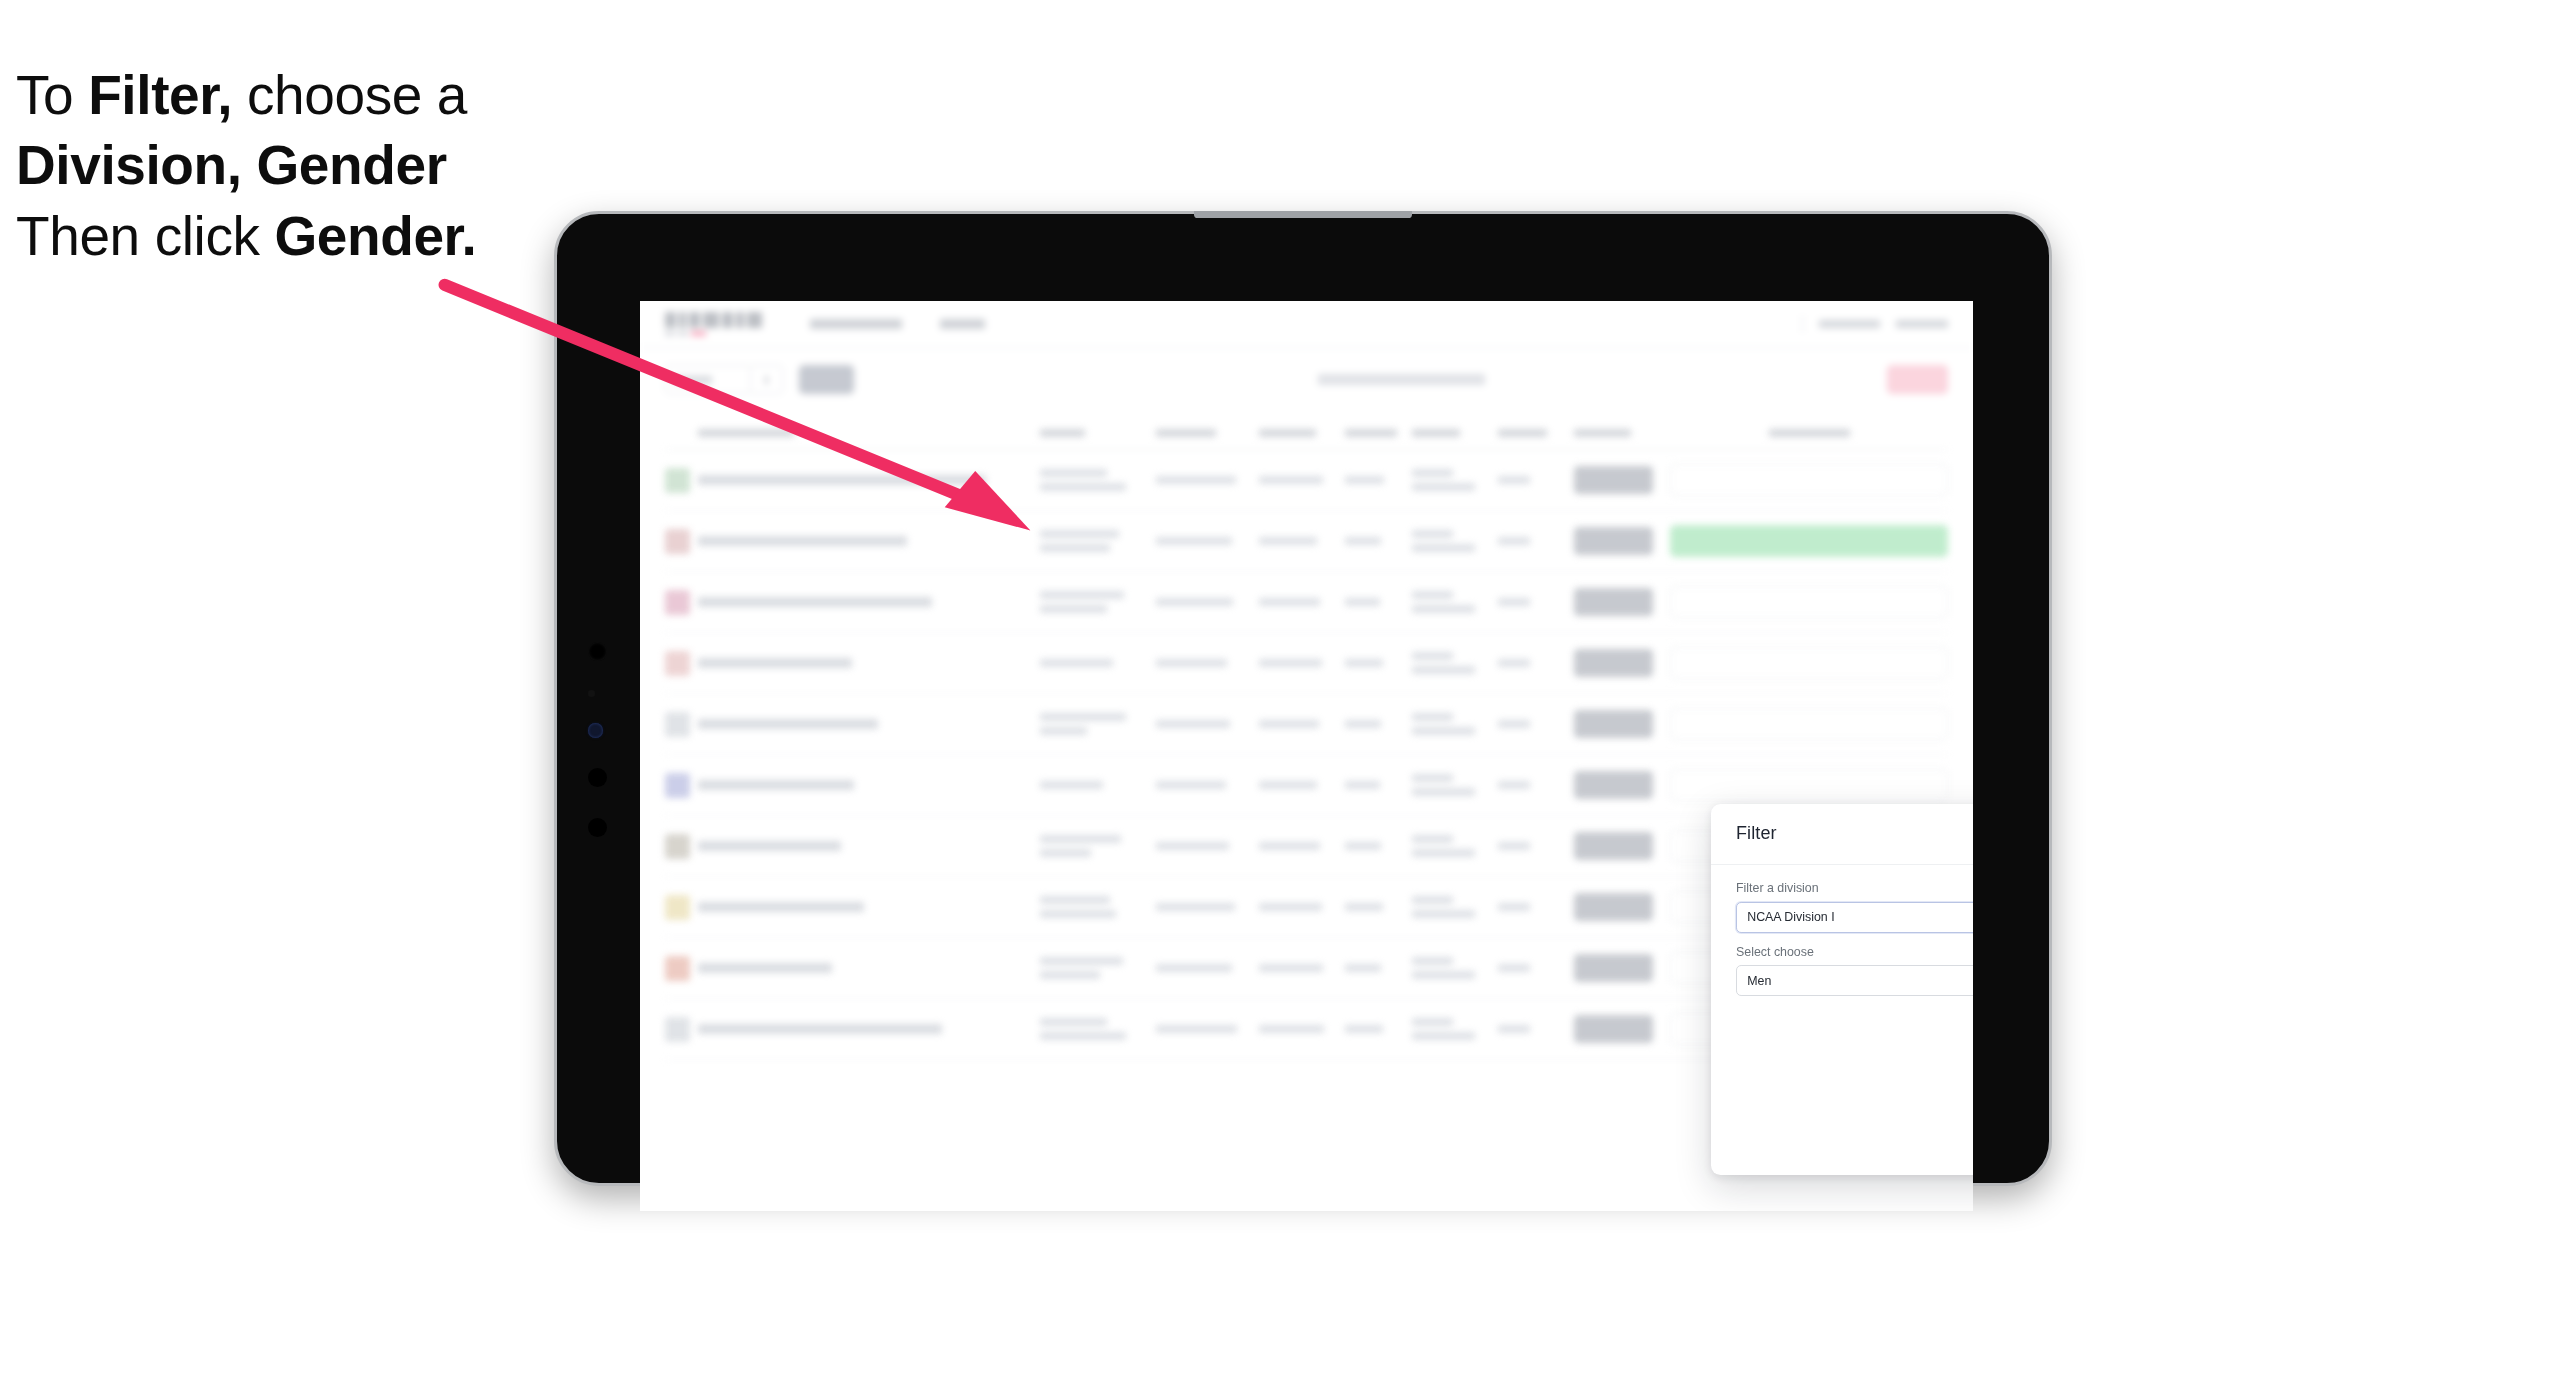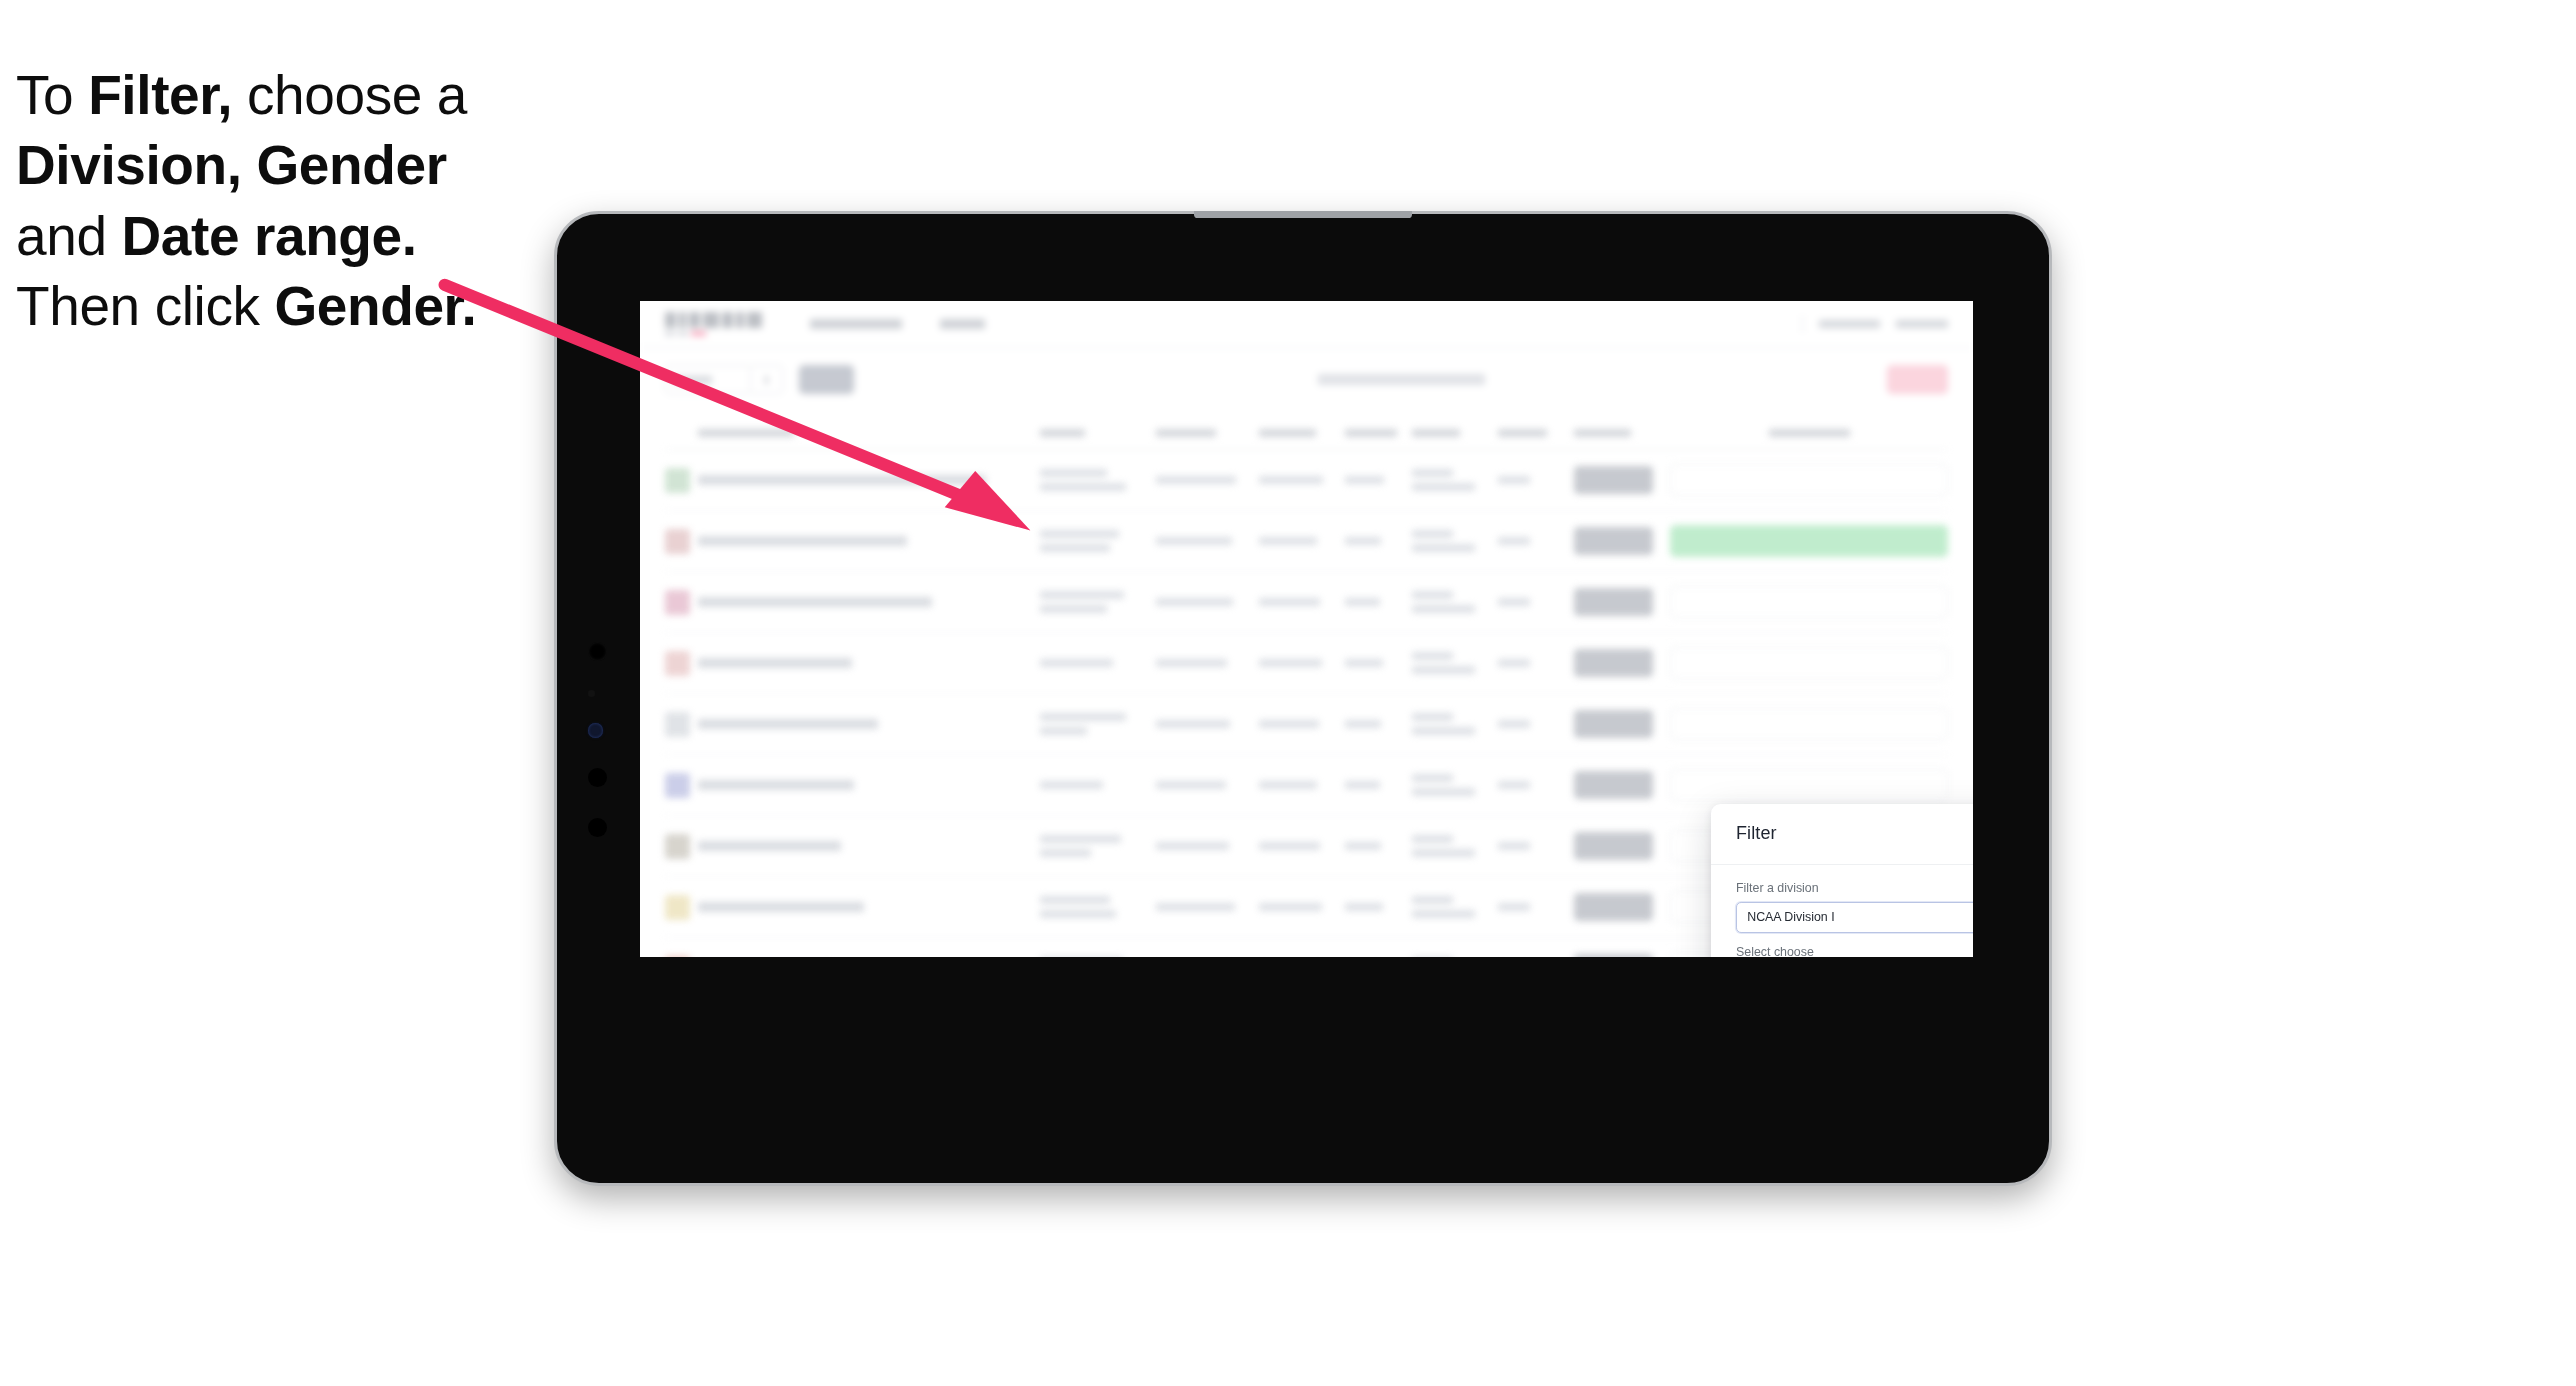--- a/index.html
+++ b/index.html
@@ -38,21 +38,21 @@
   #cam1 { top:428px; width:19px; height:19px; box-shadow:inset 0 0 3.6px #1b1b1b; }
   #cam2 { top:476px; width:6.5px;  height:6.5px; background:#121212; }
   #cam3 { top:509px; width:14.5px; height:14.5px; background:#10172e;
           box-shadow:inset 0 0 2.9px #2b3f7a, 0 0 2.2px #0a1330; }
   #cam4 { top:554px; width:19px; height:19px; }
   #cam5 { top:604px; width:19px; height:19px; }
 
   
   #screen {
     position:absolute; left:83px; top:87px;
-    width:1333px; height:656px;
+    width:1333px; height:910px;
     background:#ffffff; overflow:hidden;
   }
 
   
   #app { position:absolute; inset:0; filter:blur(3.8px); opacity:.95; }
 
   .app-header {
     position:absolute; left:0; top:0; width:100%; height:47px;
     background:#fff; border-bottom:0.7px solid #eceef1;
     display:flex; align-items:center; padding:0 25px;
@@ -145,21 +145,20 @@
   #arrow { position:absolute; left:436px; top:276px; width:625px; height:291px; pointer-events:none; }
 </style>
 </head>
 <body>
 
 <div id="stage">
 
   <div id="caption">
     <span class="ln">To <b>Filter,</b> choose a</span>
     <span class="ln"><b>Division, Gender</b></span>
-    <span class="ln">and <b>Date range.</b></span>
     <span class="ln">Then click <b>Gender.</b></span>
   </div>
 
   <div id="tablet">
     <div id="top-notch"></div>
     <div class="cam" id="cam1"></div>
     <div class="cam" id="cam2"></div>
     <div class="cam" id="cam3"></div>
     <div class="cam" id="cam4"></div>
     <div class="cam" id="cam5"></div>

